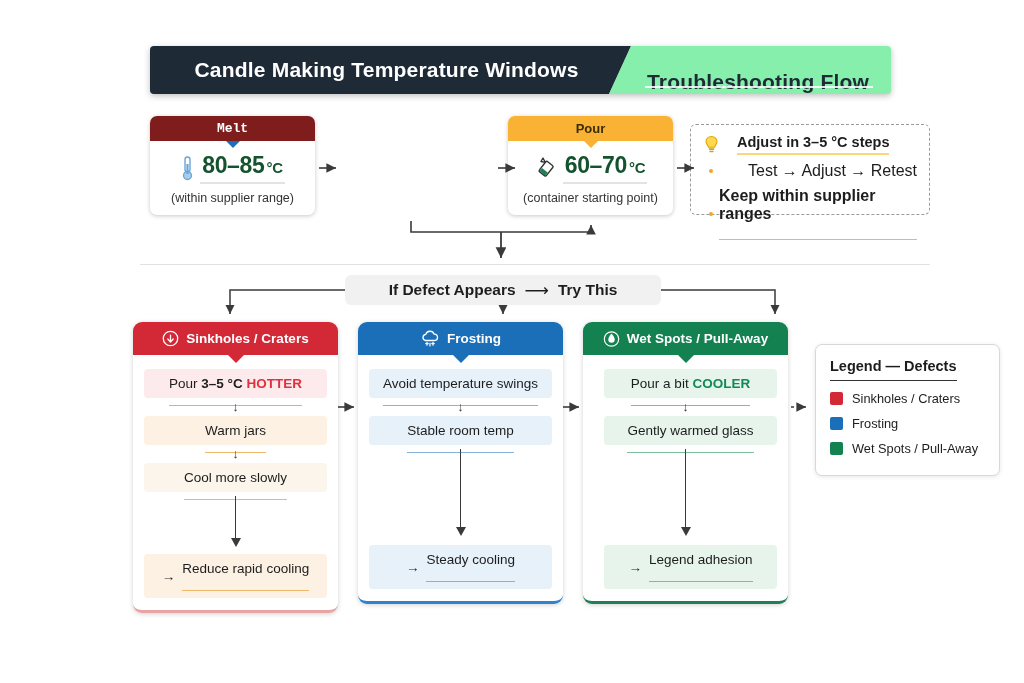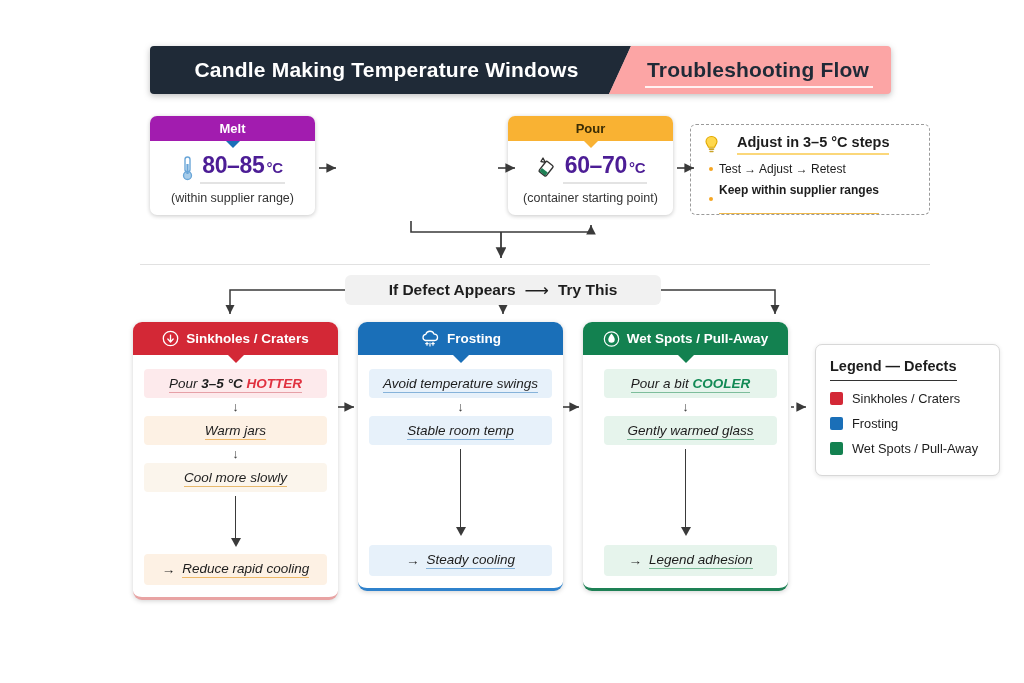--- a/index.html
+++ b/index.html
@@ -24,22 +24,22 @@
     background:#1f2a37;flex:0 0 481px;
     display:flex;align-items:center;justify-content:center;
     position:relative;
     clip-path:polygon(0 0, 100% 0, calc(100% - 22px) 100%, 0 100%);
   }
   .banner-left span{
     color:#ffffff;font-size:21px;font-weight:bold;letter-spacing:.2px;
     transform:translateX(-4px);
   }
   .banner-right{
-    background:#fca5a5;flex:1;
-    display:flex;align-items:center;justify-content:center;
+    background:#86efac;flex:1;
+    display:flex;align-items:flex-end;justify-content:center;
     position:relative;
     margin-left:-22px;
     clip-path:polygon(22px 0, 100% 0, 100% 100%, 0 100%);
   }
   .banner-right span{
     color:#1f2a37;font-size:21px;font-weight:bold;letter-spacing:.2px;
     transform:translateX(8px);
   }
   .banner-right .under{
     position:absolute;left:36px;right:18px;bottom:6px;height:2px;background:#ffffff;opacity:.85;
@@ -57,48 +57,48 @@
     display:flex;align-items:center;justify-content:center;
     color:#fff;font-size:13px;font-weight:bold;position:relative;
   }
   .tcard .head .notch{
     position:absolute;bottom:-7px;left:50%;margin-left:-7px;
     width:0;height:0;border-left:7px solid transparent;border-right:7px solid transparent;
   }
   .tcard .body{padding:11px 8px 10px;text-align:center;}
   .tcard .valrow{display:flex;align-items:center;justify-content:center;gap:5px;}
   .tcard .val{
-    font-size:23px;font-weight:bold;color:#4c1d95;letter-spacing:-.3px;
+    font-size:23px;font-weight:bold;color:#14532d;letter-spacing:-.3px;
     border-bottom:2px solid #e3e3e3;padding:0 2px 3px;
   }
   .tcard .val .unit{font-size:15px;margin-left:2px;}
   .tcard .sub{margin-top:7px;font-size:12.5px;color:#333;}
 
   #card-melt{left:150px;}
-  #card-melt .head{background:#a21caf;}
+  #card-melt .head{background:#7f1d1d;font-family:Liberation Mono, monospace;}
   #card-melt .head .notch{border-top:7px solid #1a6fb8;}
   #card-frag{left:329px;}
   #card-frag .head{background:#1e8155;}
   #card-frag .head .notch{border-top:7px solid #1e8155;}
   #card-pour{left:508px;}
   #card-pour .head{background:#f9b233;color:#3a2d05;}
   #card-pour .head .notch{border-top:7px solid #f9b233;}
 
   
   .tips{
     position:absolute;left:690px;top:124px;width:240px;height:91px;
     border:1.6px dashed #9a9a9a;border-radius:6px;background:#fff;
     padding:9px 12px;box-sizing:border-box;
   }
   .tips .t-head{display:flex;align-items:center;gap:17px;}
   .tips .t-head .txt{
     font-size:14.5px;font-weight:bold;color:#1d1d1d;
     border-bottom:2px solid #fbd77a;padding-bottom:3px;
   }
-  .tips .t-row{display:flex;align-items:center;gap:6px;margin-top:7px;font-size:12px;color:#1d1d1d;}
+  .tips .t-row{display:flex;align-items:center;gap:6px;margin-top:7px;font-size:16px;color:#1d1d1d;justify-content:space-between;}
   .tips .dot{width:4px;height:4px;border-radius:50%;background:#f5a623;flex:0 0 4px;margin-left:6px;}
   .tips .t-row.emph .txt2{font-weight:bold;border-bottom:1.6px solid #f0b949;padding-bottom:16px;}
 
   
   .hr-line{position:absolute;left:140px;top:264px;width:790px;height:1px;background:#e1e1e1;}
   .pill{
     position:absolute;left:345px;top:275px;width:316px;height:30px;
     background:#f1f1f1;border-radius:6px;
     display:flex;align-items:center;justify-content:center;gap:9px;
     font-size:15.5px;font-weight:bold;color:#1d1d1d;
@@ -119,21 +119,21 @@
   }
   .dcol .dhead .notch{
     position:absolute;bottom:-8px;left:50%;margin-left:-8px;
     width:0;height:0;border-left:8px solid transparent;border-right:8px solid transparent;
   }
   .dcol .dbody{padding:14px 11px 12px;position:relative;}
   .step{
     border-radius:4px;padding:7px 6px;text-align:center;
     font-size:13.5px;color:#1d1d1d;
   }
-  .step .u{border-bottom:1.6px solid rgba(0,0,0,.25);padding-bottom:1px;font-style:italic;}
+  .step .u{border-bottom:1.6px solid rgba(0,0,0,.25);padding-bottom:14px;}
   .vconn{text-align:center;height:18px;line-height:18px;font-size:13px;color:#3a3a3a;}
   .vconn-long{text-align:center;height:62px;position:relative;}
   .vconn-long .ln{position:absolute;left:50%;top:4px;width:1.6px;height:44px;background:#3a3a3a;margin-left:-.8px;}
   .vconn-long .hd{position:absolute;left:50%;top:46px;margin-left:-5px;width:0;height:0;
      border-left:5px solid transparent;border-right:5px solid transparent;border-top:9px solid #3a3a3a;}
   .last{display:flex;align-items:center;justify-content:center;gap:7px;}
 
   #col-sink{left:133px;border-bottom:3px solid #e8a3a3;}
   #col-sink .dhead{background:#d32836;}
   #col-sink .dhead .notch{border-top:8px solid #d32836;}

